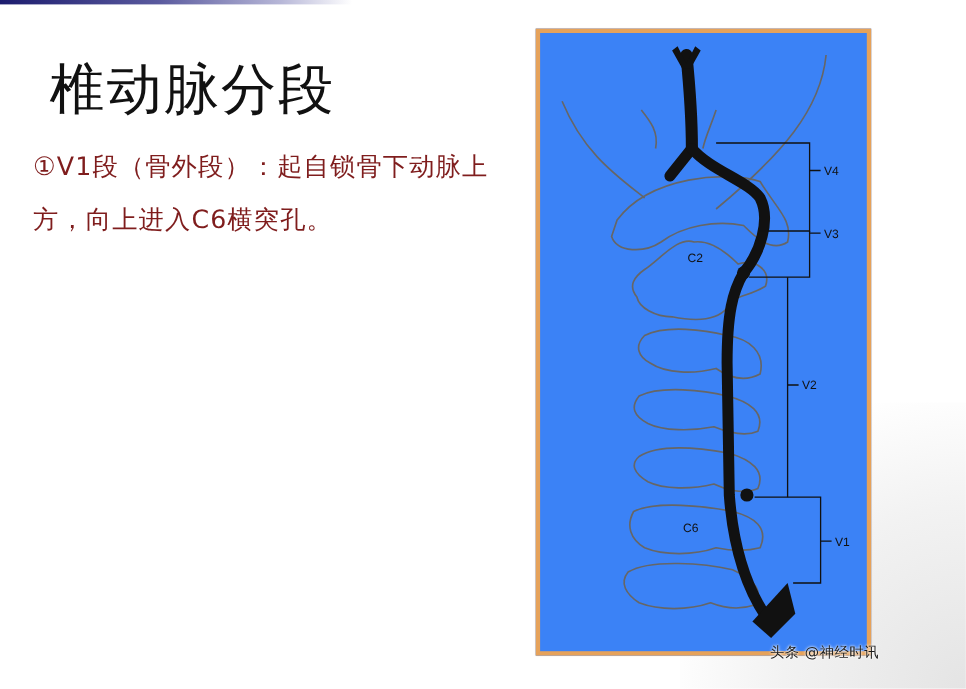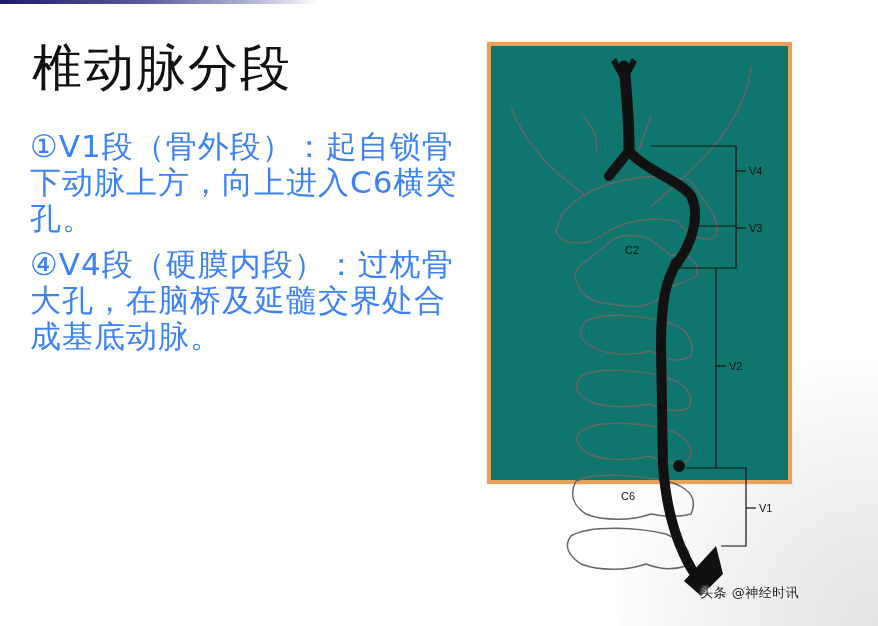--- a/index.html
+++ b/index.html
@@ -16,44 +16,43 @@
     position: absolute; right: 0; bottom: 0; width: 260px; height: 260px;
     background: radial-gradient(ellipse at 100% 100%, #e4e4e4 0%, #f2f2f2 45%, rgba(255,255,255,0) 75%);
   }
   .title {
     position: absolute; left: 32px; top: 38px;
     font-size: 50px; line-height: 60px; color: #111; font-weight: normal;
     font-family: "DejaVu Serif", "Liberation Serif", serif;
     letter-spacing: 2px;
   }
   .content { position: absolute; left: 30px; top: 128px; width: 430px; }
-  .para { font-size: 31px; line-height: 36px; color: #3b82f6; margin-bottom: 10px; letter-spacing: 1px; }
+  .para { font-size: 23px; line-height: 48px; color: #7f1d1d; margin-bottom: 10px; letter-spacing: 1px; }
   .figure {
-    position: absolute; left: 487px; top: 42px; width: 305px; height: 442px;
-    border: 4px solid #e6a25a; background: #0f766e; box-sizing: border-box;
+    position: absolute; left: 487px; top: 26px; width: 305px; height: 570px;
+    border: 4px solid #e6a25a; background: #3b82f6; box-sizing: border-box;
     box-shadow: 0 0 2px #f3cfa2;
   }
   .figure svg { position: absolute; left: 0; top: 0; }
   .watermark {
     position: absolute; left: 700px; top: 584px; font-size: 13px; color: #1a1a1a;
     text-shadow: 0 0 2px #fff, 0 0 3px #fff;
     letter-spacing: 0.5px;
   }
 </style>
 </head>
 <body>
 
 <div class="top-bar"></div>
 <div class="bg-fade"></div>
 
-<h1 class="title" style="margin:0;">椎动脉分段</h1>
+<h1 class="title" style="margin:13px;">椎动脉分段</h1>
 
 <div class="content">
   <div class="para">①V1段（骨外段）：起自锁骨下动脉上方，向上进入C6横突孔。</div>
-  <div class="para">④V4段（硬膜内段）：过枕骨大孔，在脑桥及延髓交界处合成基底动脉。</div>
 </div>
 
 <div class="figure">
   <svg width="297" height="562" viewBox="0 0 297 562">
     <g fill="none" stroke="#666" stroke-width="1.5">
 
       <path d="M20 62 C40 110, 70 130, 95 150"></path>
       <path d="M260 20 C255 70, 220 110, 160 160"></path>
       <path d="M92 70 C100 80, 108 90, 105 105"></path>
       <path d="M160 70 C155 85, 150 95, 148 105"></path>

